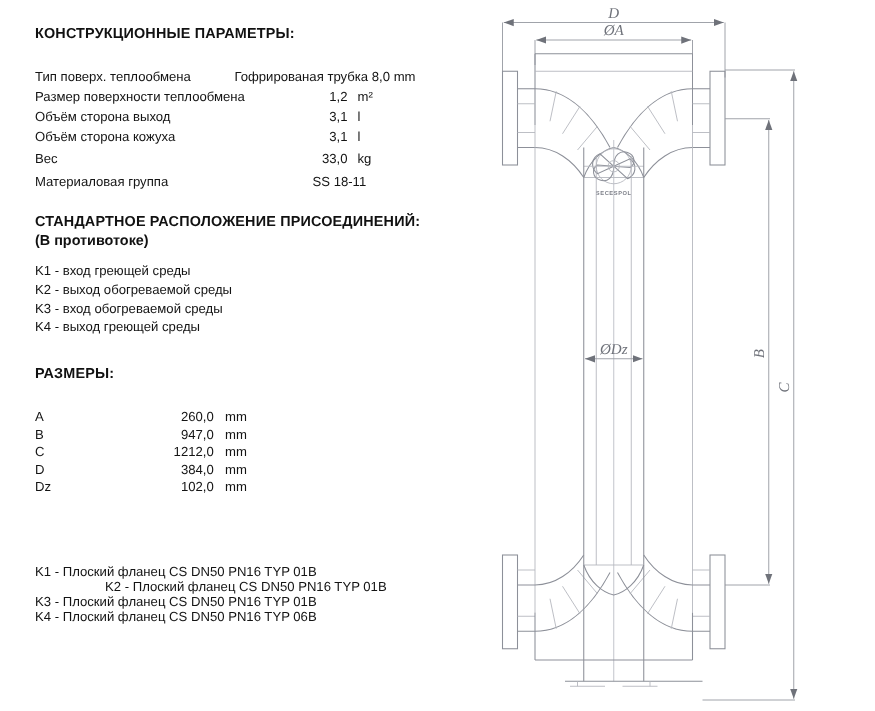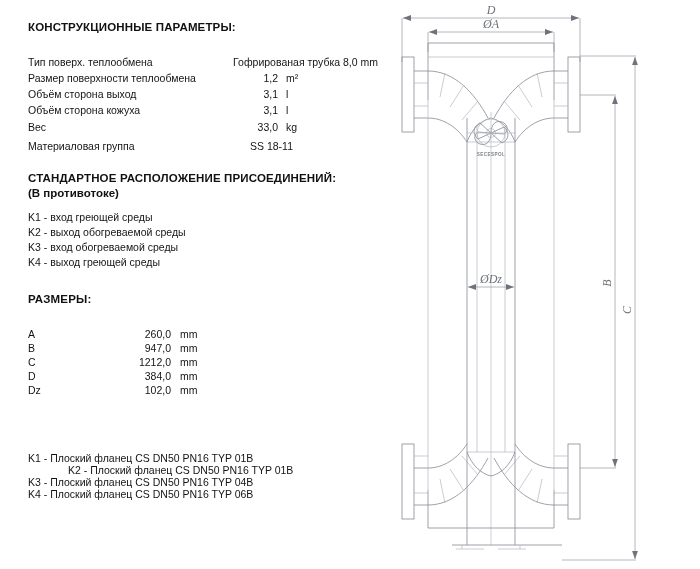--- a/index.html
+++ b/index.html
@@ -42,21 +42,21 @@
 </style>
 </head>
 <body>
 
 <div id="spec-panel">
 
   <div class="sect-title" style="left:28px;top:21px;">КОНСТРУКЦИОННЫЕ ПАРАМЕТРЫ:</div>
 
   <div class="rowline" style="left:28px;top:56px;width:330px;">
     <span class="lbl">Тип поверх. теплообмена</span>
-    <span class="val" style="left:150px;width:200px;text-align:right;">Гофрированая трубка 8,0 mm</span>
+    <span class="val" style="left:132px;width:200px;text-align:center;">Гофрированая трубка 8,0 mm</span>
   </div>
 
   <div class="rowline" style="left:28px;top:72px;width:330px;">
     <span class="lbl">Размер поверхности теплообмена</span>
     <span class="val" style="left:190px;width:60px;">1,2</span>
     <span class="unit" style="left:258px;">m²</span>
   </div>
 
   <div class="rowline" style="left:28px;top:88px;width:330px;">
     <span class="lbl">Объём сторона выход</span>
@@ -112,22 +112,22 @@
     <span class="unit" style="left:152px;">mm</span>
   </div>
   <div class="rowline" style="left:28px;top:384px;width:220px;">
     <span class="lbl">Dz</span>
     <span class="val" style="left:68px;width:75px;">102,0</span>
     <span class="unit" style="left:152px;">mm</span>
   </div>
 
 
   <div class="plain" style="left:28px;top:452px;">K1 - Плоский фланец  CS  DN50 PN16 TYP 01B</div>
-  <div class="plain" style="left:28px;top:464px;padding-left:40px;">K2 - Плоский фланец  CS  DN50 PN16 TYP 01B</div>
-  <div class="plain" style="left:28px;top:476px;">K3 - Плоский фланец  CS  DN50 PN16 TYP 04B</div>
+  <div class="plain" style="left:44px;top:464px;padding-left:40px;">K2 - Плоский фланец  CS  DN50 PN16 TYP 01B</div>
+  <div class="plain" style="left:28px;top:476px;">K3 - Плоский фланец  CS  DN50 PN16 TYP 01B</div>
   <div class="plain" style="left:28px;top:488px;">K4 - Плоский фланец  CS  DN50 PN16 TYP 06B</div>
 </div>
 
 <div id="drawing">
 <svg width="308" height="569" viewBox="0 0 308 569" xmlns="http://www.w3.org/2000/svg">
   <defs>
     <marker id="arrR" markerWidth="9" markerHeight="7" refX="8" refY="3.5" orient="auto" markerUnits="userSpaceOnUse">
       <path d="M0,0.6 L8,3.5 L0,6.4 z" fill="#6f727a"></path>
     </marker>
     <marker id="arrL" markerWidth="9" markerHeight="7" refX="1" refY="3.5" orient="auto" markerUnits="userSpaceOnUse">

